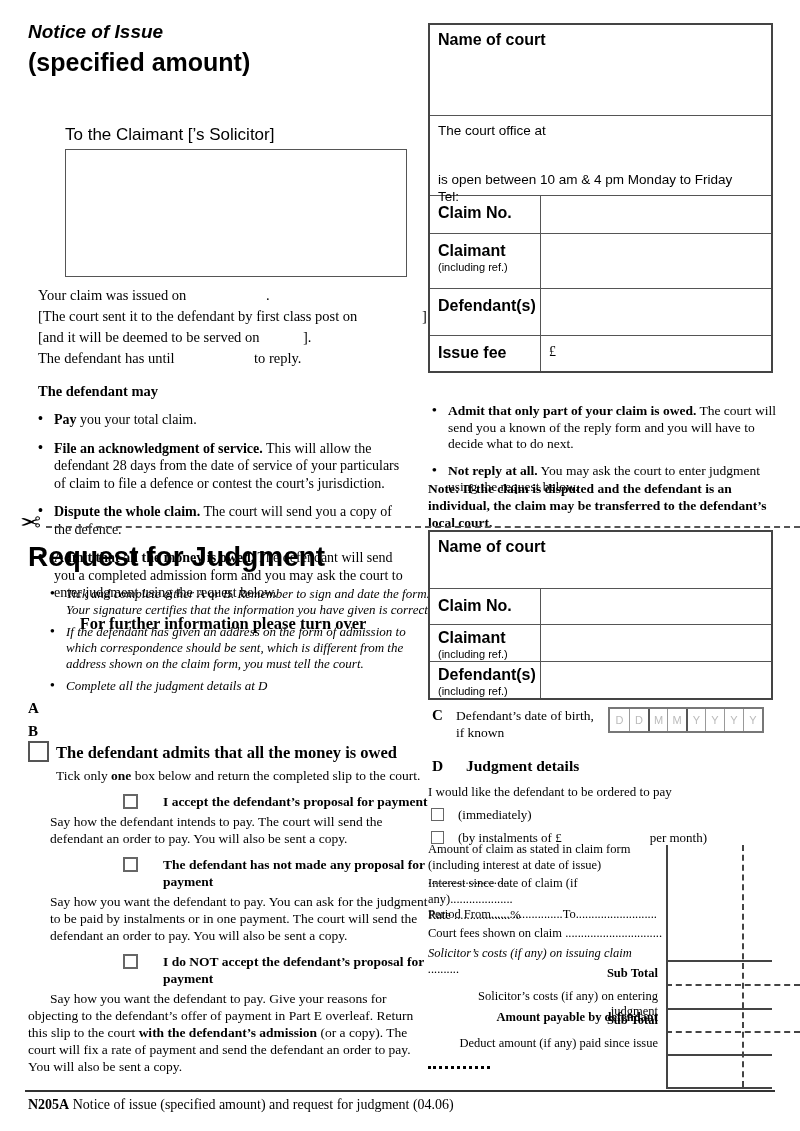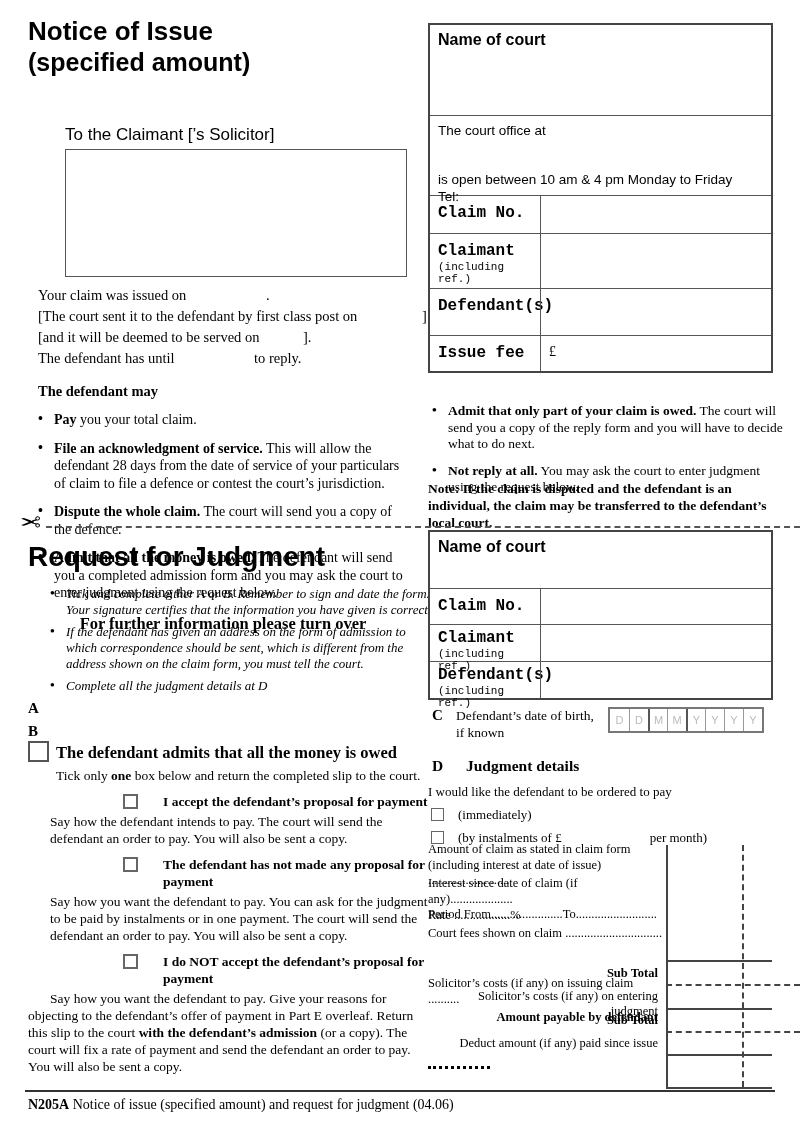--- a/index.html
+++ b/index.html
@@ -6,21 +6,21 @@
   html,body { background:#888; }
   .page {
     position:relative; width:800px; height:1131px; background:#fff;
     margin:0 auto; overflow:hidden; color:#000;
     font-family:"Liberation Serif", serif;
   }
   .b { font-weight:bold; }
 
   
   .tl { position:absolute; left:28px; top:16px; width:382px; }
-  .title1 { font-family:"Liberation Sans",sans-serif; font-weight:bold; font-size:26px; line-height:31px; }
+  .title1 { font-family:"Liberation Sans",sans-serif; font-weight:bold; font-size:19px; line-height:31px;font-style:italic; }
   .title2 { font-family:"Liberation Sans",sans-serif; font-weight:bold; font-size:25px; line-height:30px; }
   .to-claimant { font-family:"Liberation Sans",sans-serif; font-size:17px; margin:48px 0 4px 37px; }
   .addr-box { margin-left:37px; width:342px; height:128px; border:1px solid #555; }
   .issued { position:relative; margin:8px 0 0 10px; font-size:14.5px; line-height:21px; width:395px; }
   .issued .row { position:relative; }
   .r1 .suf { position:absolute; left:228px; }
   .r2 .suf { position:absolute; left:384px; }
   .r3 .suf { position:absolute; left:265px; }
   .r4 .suf { position:absolute; left:216px; }
   .dmay-h { margin:14px 0 0 10px; font-size:14.5px; }
@@ -32,21 +32,21 @@
   
   .cutline { position:absolute; left:46px; top:526px; width:754px; border-top:2px dashed #555; }
   .scissors { position:absolute; left:20px; top:508px; font-size:25px; transform:scaleX(-1); }
 
   
   .cbox { position:absolute; border:2px solid #444; background:#fff; }
   .cbox-top { left:428px; top:23px; width:345px; height:350px; }
   .cbox-bot { left:428px; top:530px; width:345px; height:170px; }
   .crow { display:flex; border-top:1px solid #555; }
   .crow:first-child { border-top:none; }
-  .clabel { font-family:Liberation Mono, monospace; font-weight:bold; font-size:16px; padding:8px 4px 0 8px; }
+  .clabel { font-family:Liberation Sans, sans-serif; font-weight:bold; font-size:16px; padding:8px 4px 0 8px; }
   .clabel .small { display:block; font-weight:normal; font-size:11px; margin-top:1px; }
   .ccell { border-left:1px solid #555; flex:1; font-size:14px; padding:8px 0 0 8px; }
   .nmcourt { font-family:"Liberation Sans",sans-serif; font-weight:bold; font-size:16px; padding:6px 0 0 8px; }
   .office { font-family:"Liberation Sans",sans-serif; font-size:13.5px; padding:6px 0 4px 8px; line-height:17px; border-top:1px solid #555; }
   .office .gap { height:32px; }
 
   
   .tr-bullets { position:absolute; left:432px; top:393px; width:360px; }
   .tr-bullets .bl-item { font-size:13.5px; line-height:16.5px; margin-top:10px; }
   .note { position:absolute; left:428px; top:480px; width:364px; font-weight:bold; font-size:13.5px; line-height:17px; }
@@ -180,21 +180,21 @@
       <div class="ccell"></div>
     </div>
     <div class="crow" style="height:36px;">
       <div class="clabel" style="width:110px;"><span>Issue fee</span></div>
       <div class="ccell"><span>£</span></div>
     </div>
   </div>
 
   <div class="tr-bullets">
     <div class="bl-item">
-      <span class="dot">•</span><span class="b">Admit that only part of your claim is owed.</span><span> The court will send you a copy of the reply form and you will have to decide what to do next.</span>
+      <span class="dot">•</span><span class="b">Admit that only part of your claim is owed.</span><span> The court will send you a known of the reply form and you will have to decide what to do next.</span>
     </div>
     <div class="bl-item">
       <span class="dot">•</span><span class="b">Not reply at all.</span><span> You may ask the court to enter judgment using the request below.</span>
     </div>
   </div>
   <div class="note">Note:  If the claim is disputed and the defendant is an individual, the claim may be transferred to the defendant’s local court.</div>
 
   <span class="scissors">✂</span>
   <div class="cutline"></div>
 
@@ -317,21 +317,21 @@
   <div class="amt-label" style="top:842px;">
     <div>Amount of claim as stated in claim form</div>
     <div>(including interest at date of issue) ..........................</div>
   </div>
   <div class="amt-label" style="top:876px;">
     <div>Interest since date of claim (if any)....................</div>
     <div>Period   From.......................To..........................</div>
   </div>
   <div class="amt-label" style="top:908px;">Rate ..................%</div>
   <div class="amt-label" style="top:926px;">Court fees shown on claim ...............................</div>
-  <div class="amt-label" style="top:976px;">Solicitor’s costs (if any) on issuing claim ..........</div>
+  <div class="amt-label" style="top:946px;font-style:italic;">Solicitor’s costs (if any) on issuing claim ..........</div>
 
   <div class="amt-right b" style="top:966px;">Sub Total</div>
   <div class="amt-right" style="top:989px;">Solicitor’s costs (if any) on entering  judgment</div>
   <div class="amt-right b" style="top:1013px;">Sub Total</div>
   <div class="amt-right" style="top:1036px;">Deduct amount (if any) paid since issue</div>
   <div class="paydots"></div>
   <div class="amt-right b" style="top:1010px;">Amount payable by defendant</div>
 
   <div class="vline" style="left:666px; top:845px; height:242px;"></div>
   <div class="vdash" style="left:742px; top:845px; height:242px;"></div>

